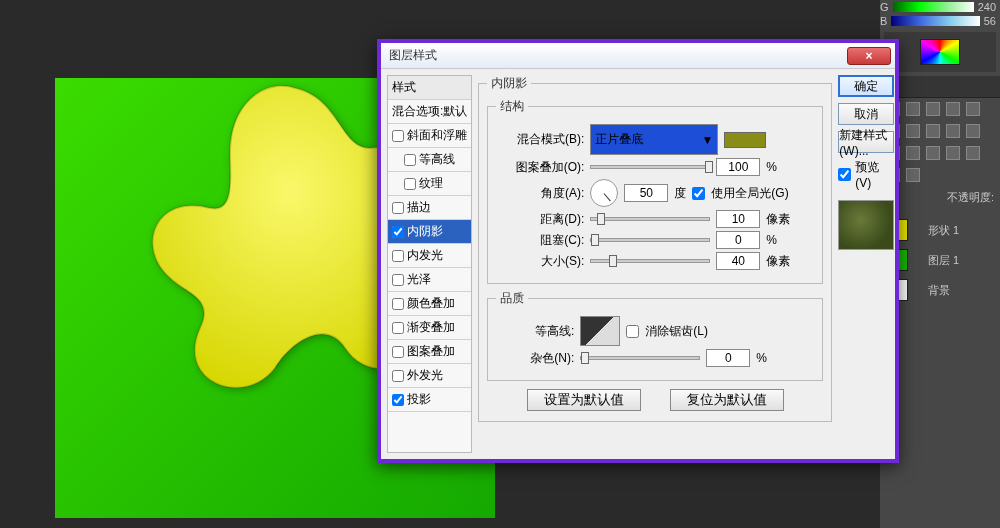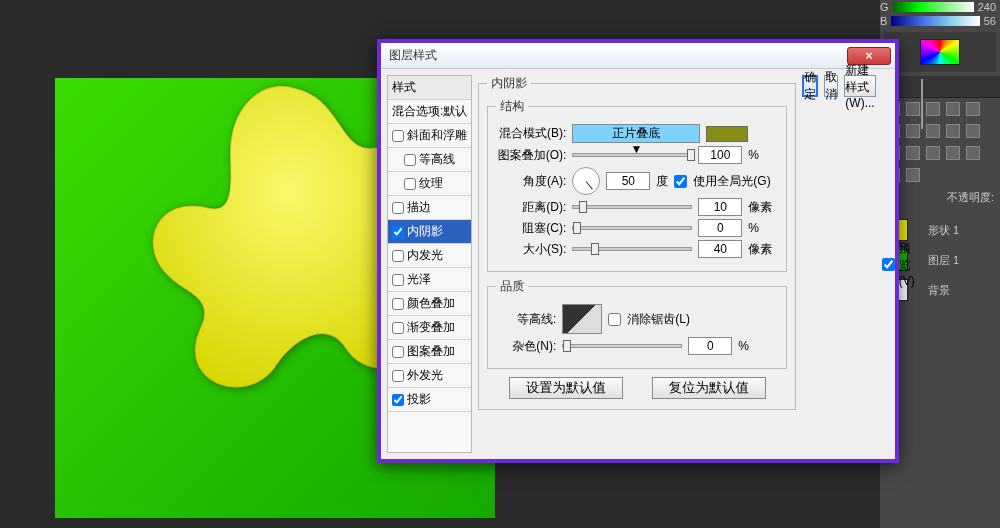--- a/index.html
+++ b/index.html
@@ -97,31 +97,30 @@
     flex: 1;
     display: flex; flex-direction: column; gap: 6px;
   }
   fieldset {
     border: 1px solid #bbb;
     padding: 6px 8px 10px 8px;
   }
   legend { padding: 0 4px; color: #333; }
   .form-row {
     display: flex; align-items: center; gap: 6px;
-    margin: 3px 0;
+    margin: 3px 18px;
   }
   .form-row .lbl { width: 70px; text-align: right; }
   .form-row .lbl2 { width: 60px; text-align: right; }
   .combo {
-    width: 128px; height: 19px;
+    width: 128px; height: 31px;
     border: 1px solid #888;
-    background: #7dd3fc;
+    background: #1d4ed8;
     display: flex; align-items: center; justify-content: space-between;
     padding: 0 4px;
-    flex-direction: column;
   }
   .swatch { width: 42px; height: 16px; border: 1px solid #666; }
   .slider-track {
     width: 120px; height: 4px; background: #ccc; border: 1px solid #999;
     position: relative;
   }
   .slider-thumb {
     position: absolute; top: -5px; width: 8px; height: 12px;
     background: #eee; border: 1px solid #666;
   }
@@ -147,21 +146,21 @@
   }
   .btn-row { display: flex; justify-content: center; gap: 29px; margin-top: 8px; }
   .win-btn {
     height: 22px; padding: 0 16px;
     background: linear-gradient(#fafafa, #e0e0e0);
     border: 1px solid #888;
   }
 
   .right-pane {
     width: 98px;
-    display: flex; flex-direction: row; gap: 6px; align-items: stretch;
+    display: flex; flex-direction: column; gap: 6px; align-items: stretch;
   }
   .main-btn {
     height: 22px;
     background: linear-gradient(#fbfbfb, #e4e4e4);
     border: 1px solid #7a98b8;
     display: flex; align-items: center; justify-content: center;
   }
   .main-btn.default { border: 2px solid #2e71d6; background: linear-gradient(#eef6ff,#cfe4ff); }
   .preview-check { display: flex; justify-content: center; gap: 4px; align-items: center; }
   .preview-thumb {

